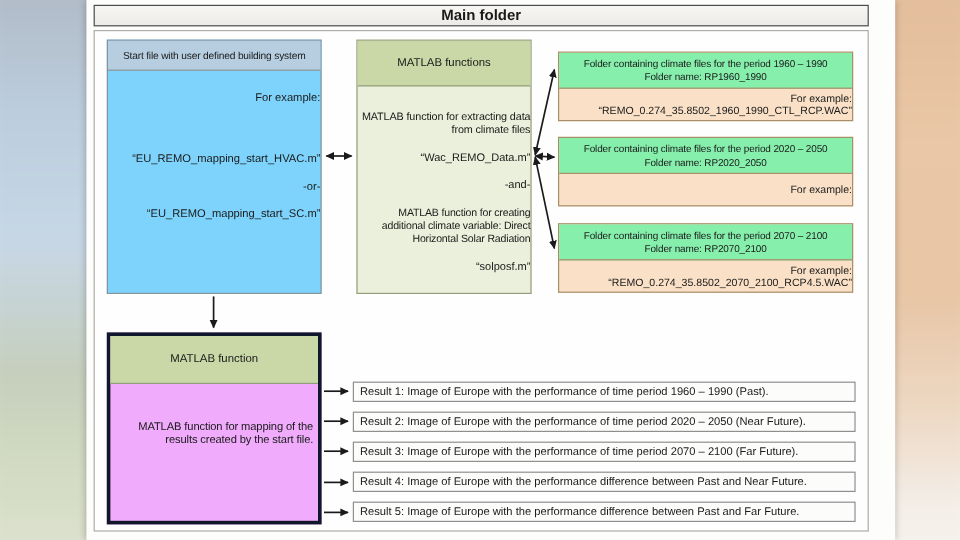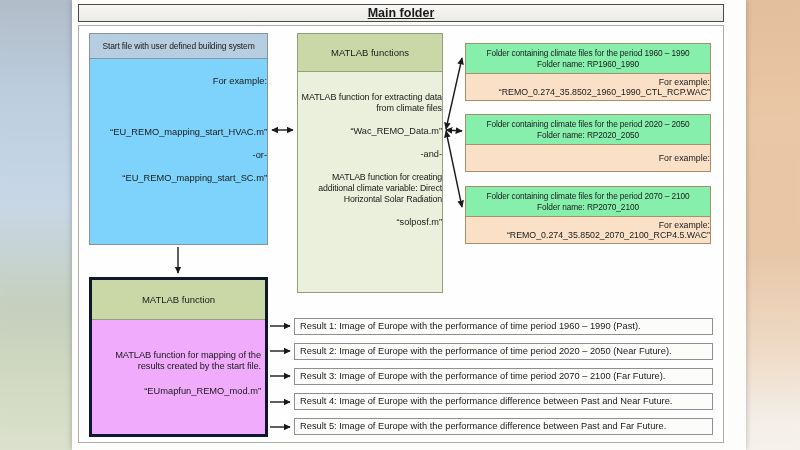--- a/index.html
+++ b/index.html
@@ -13,41 +13,41 @@
     filter:blur(6px); }
   .bg-right { position:absolute; right:-12px; top:-12px; width:86px; height:474px;
     background:linear-gradient(180deg,#e3bd9c 0%,#eac7a6 28%,#e8c6a6 55%,#eedac6 76%,#f4efe9 92%,#f6f2ec 100%);
     filter:blur(6px); }
   .panel { position:absolute; left:72px; top:0; width:674px; height:450px;
     background:#fdfdfc; box-shadow:0 0 6px rgba(0,0,0,.25); }
 
   .title-bar { position:absolute; left:78px; top:4px; width:646px; height:18px;
     background:linear-gradient(180deg,#f7f6f3,#ecebe7); border:1px solid #4a4a4a;
     display:flex; align-items:center; justify-content:center;
-    font-size:12.5px; font-weight:bold;text-decoration:underline; }
+    font-size:12.5px; font-weight:bold; }
   .body-panel { position:absolute; left:78px; top:25px; width:646px; height:418px;
     background:#fefefe; border:1px solid #aeaca8; }
 
   .box { position:absolute; display:flex; flex-direction:column; }
   .hdr { display:flex; flex-direction:column; align-items:center; justify-content:center;
          text-align:center; }
   .bdy { flex:1; text-align:right; }
   .line { line-height:11px; }
   .nowrap { white-space:nowrap; }
 
   
   .box-blue { left:89px; top:33px; width:179px; height:212px; border:1px solid #86949f; background:#7dd3fc; }
   .box-blue .hdr { height:25px; background:#b7cee0; border-bottom:1px solid #86949f;
                    font-size:8.5px; letter-spacing:-.15px; }
   .box-blue .bdy { padding-top:17px; font-size:9.3px; }
   .gap-big { margin-top:40px; }
   .gap-med { margin-top:12px; }
 
   
-  .box-gmid { left:297px; top:33px; width:146px; height:260px; border:1px solid #949d7c; background:#eaf0db; }
+  .box-gmid { left:297px; top:33px; width:146px; height:212px; border:1px solid #949d7c; background:#eaf0db; }
   .box-gmid .hdr { height:38px; background:#cad8a7; border-bottom:1px solid #949d7c; font-size:9.5px; }
   .box-gmid .bdy { padding-top:20px; font-size:9.2px; }
   .desc { font-size:9px; letter-spacing:-.1px; line-height:11px; }
   .desc3 { font-size:8.8px; letter-spacing:-.15px; line-height:11px; }
 
   
   .box-orange { left:465px; width:246px; height:58px; border:1px solid #a98e68; background:#f9e0c7; }
   .box-orange .hdr { height:30px; background:#86efac; border-bottom:1px solid #a98e68;
                      font-size:8.3px; letter-spacing:-.1px; }
   .box-orange .hdr .line { line-height:10.5px; }
@@ -133,21 +133,20 @@
       <div class="line nowrap">“REMO_0.274_35.8502_2070_2100_RCP4.5.WAC”</div>
     </div>
   </div>
 
   <div class="box box-gbot">
     <div class="hdr">
       <div class="line">MATLAB function</div>
     </div>
     <div class="bdy">
       <div class="desc" style="font-size:9.3px">MATLAB function for mapping of the results created by the start file.</div>
-      <div class="line" style="margin-top:14px">“EUmapfun_REMO_mod.m”</div>
     </div>
   </div>
 
   <div class="result" style="top:318px">Result 1: Image of Europe with the performance of time period 1960 – 1990 (Past).</div>
   <div class="result" style="top:343px">Result 2: Image of Europe with the performance of time period 2020 – 2050 (Near Future).</div>
   <div class="result" style="top:368px">Result 3: Image of Europe with the performance of time period 2070 – 2100 (Far Future).</div>
   <div class="result" style="top:393px">Result 4: Image of Europe with the performance difference between Past and Near Future.</div>
   <div class="result" style="top:418px">Result 5: Image of Europe with the performance difference between Past and Far Future.</div>
 
   <svg class="arrows" width="800" height="450" viewBox="0 0 800 450">

